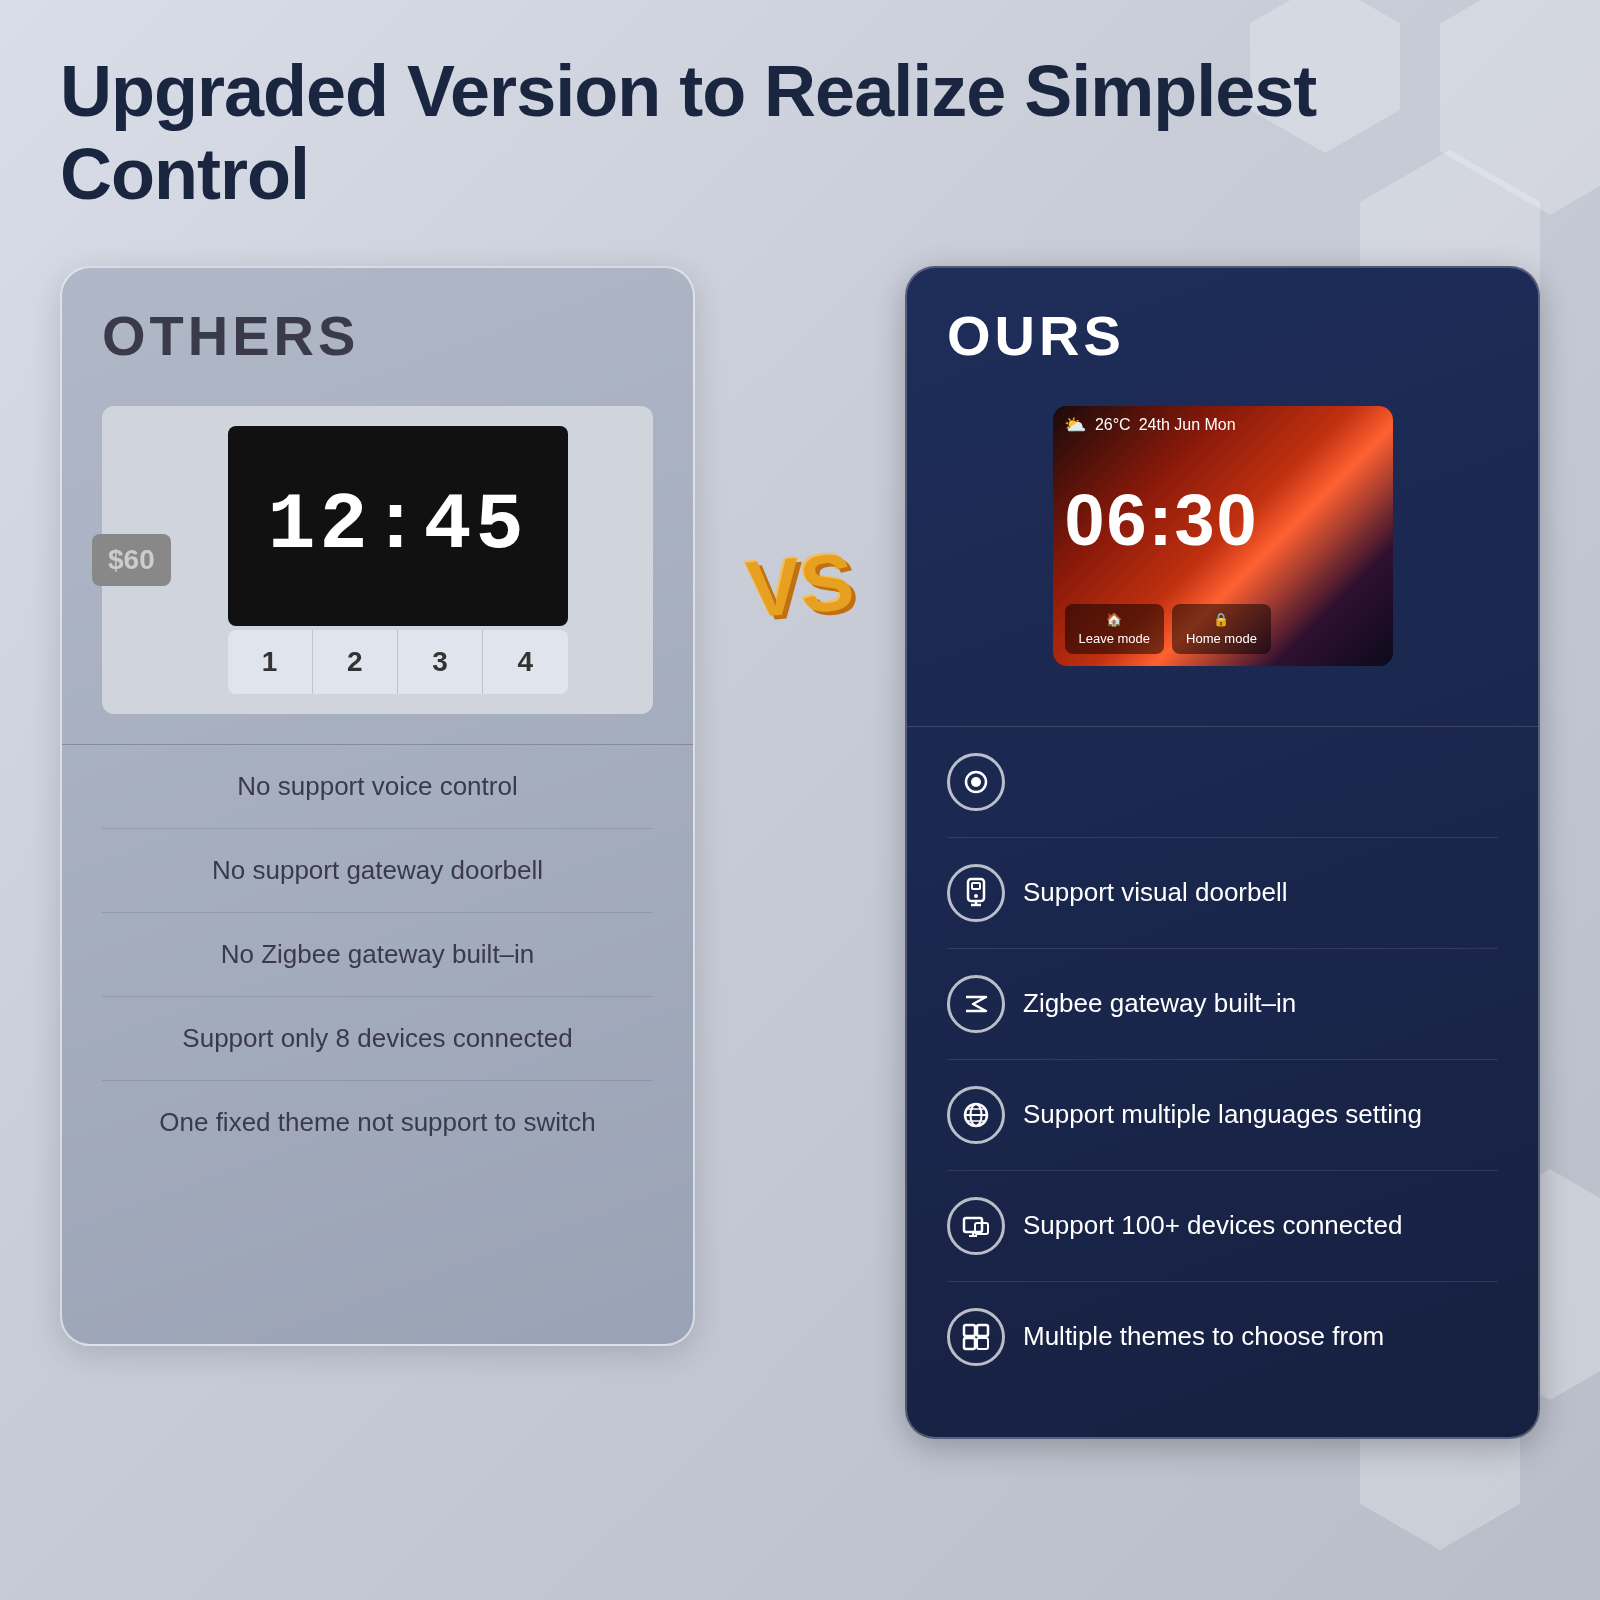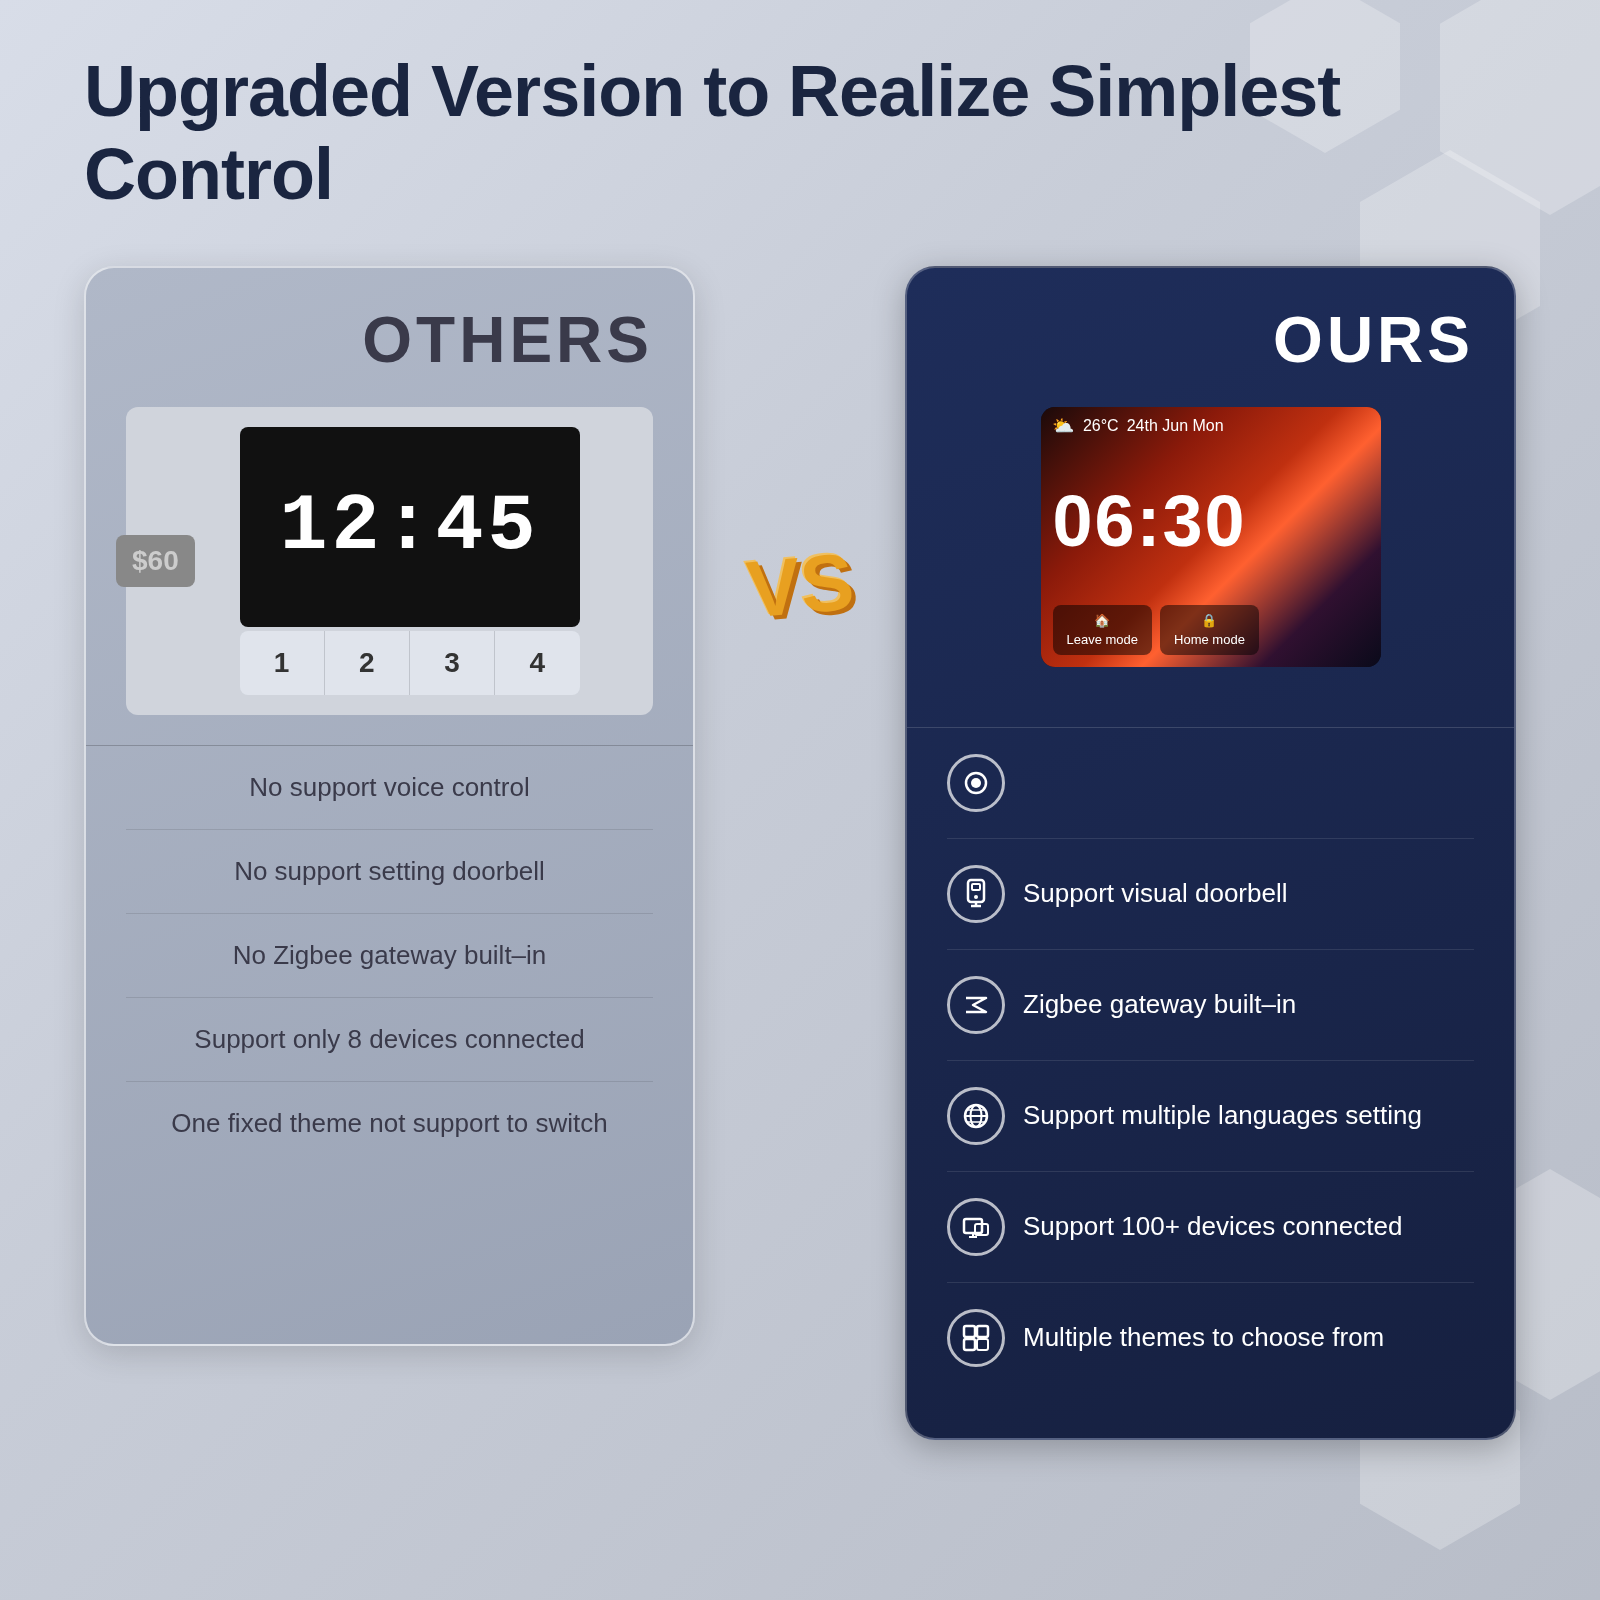--- a/index.html
+++ b/index.html
@@ -22,21 +22,21 @@
     }
     .hex {
       position: absolute;
       background: rgba(255,255,255,0.25);
       clip-path: polygon(50% 0%, 100% 25%, 100% 75%, 50% 100%, 0% 75%, 0% 25%);
     }
 
     .content {
       position: relative;
       z-index: 1;
-      padding: 50px 84px;
+      padding: 50px 60px;
     }
 
     .main-title {
       font-size: 72px;
       font-weight: 800;
       color: #1a2540;
       line-height: 1.15;
       margin-bottom: 50px;
       letter-spacing: -1px;
     }
@@ -63,25 +63,25 @@
       flex: 1;
       background: linear-gradient(160deg, #1e2d5a 0%, #162040 100%);
       border-radius: 30px;
       padding: 35px 40px 45px;
       border: 2px solid rgba(255,255,255,0.25);
       box-shadow: 0 8px 32px rgba(0,0,0,0.25);
       min-height: 1080px;
     }
 
     .card-title {
-      text-align: right;
-      font-size: 64px;
+      text-align: left;
+      font-size: 56px;
       font-weight: 900;
       letter-spacing: 4px;
-      margin-bottom: 30px;
+      margin-bottom: 38px;
     }
     .others-card .card-title { color: #3a3a4a; }
     .ours-card .card-title { color: #ffffff; }
 
     
     .others-device {
       background: #d0d4dc;
       border-radius: 12px;
       padding: 20px;
       margin-bottom: 30px;
@@ -320,21 +320,21 @@
           <div class="btn-num">4</div>
         </div>
       </div>
 
       <div class="divider"></div>
 
       <div class="feature-row">
         <div class="feature-text">No support voice control</div>
       </div>
       <div class="feature-row">
-        <div class="feature-text">No support setting doorbell</div>
+        <div class="feature-text">No support gateway doorbell</div>
       </div>
       <div class="feature-row">
         <div class="feature-text">No Zigbee gateway built–in</div>
       </div>
       <div class="feature-row">
         <div class="feature-text">Support only 8 devices connected</div>
       </div>
       <div class="feature-row">
         <div class="feature-text">One fixed theme not support to switch</div>
       </div>

